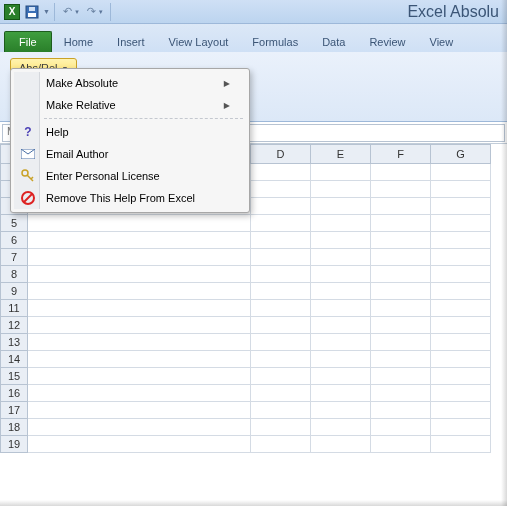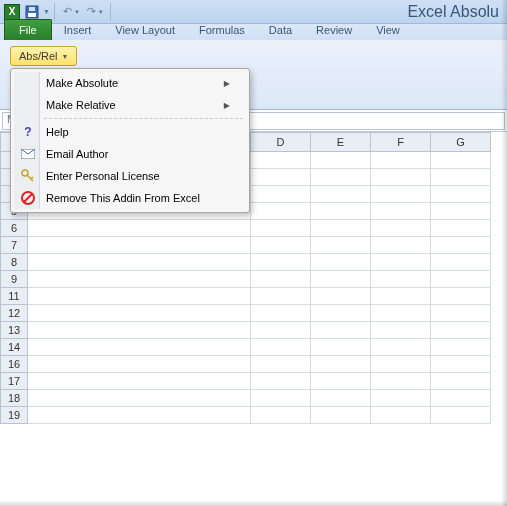--- a/index.html
+++ b/index.html
@@ -15,21 +15,21 @@
   font-size: 11px;
 }
 .qat .excel-icon { width:16px; height:16px; background:#2a7f2a; border:1px solid #155515; display:flex; align-items:center; justify-content:center; color:#fff; font-weight:bold; font-size:10px; margin-right:2px;}
 .qat .save-icon { width:16px; height:16px; margin:0 2px; display:flex; align-items:center; justify-content:center; }
 .qat .sep { width:1px; height:18px; background:#9db8d9; margin:0 4px;}
 .qat .undo-redo { color:#6b84a3; font-size:11px; margin:0 4px; display:flex; align-items:center; gap:2px;}
 .qat .drop { font-size:7px; color:#5b7599; margin-left:1px;}
 .qat .title { margin-left:auto; margin-right:4px; color:#3b5576; font-size:16px;}
 
 .ribbon-tabs {
-  height: 16px;
+  height: 28px;
   background: linear-gradient(to bottom, #dce8f7, #cfe0f5);
   display:flex;
   align-items:flex-end;
   padding-left:4px;
   font-size:11px;
 }
 .tab { padding: 4px 12px; color:#3b5576; cursor:pointer; }
 .tab.file {
   background: linear-gradient(to bottom,#3f9e3f,#2a7f2a);
   color:#fff;
@@ -127,20 +127,21 @@
   <span class="drop">▼</span>
   <div class="sep"></div>
   <div class="undo-redo">↶<span class="drop">▾</span></div>
   <div class="undo-redo">↷<span class="drop">▾</span></div>
   <div class="sep"></div>
   <div class="title">Excel Absolu</div>
 </div>
 
 <div class="ribbon-tabs">
   <div class="tab file">File</div>
+  <div class="tab">Home</div>
   <div class="tab">Insert</div>
   <div class="tab">View Layout</div>
   <div class="tab">Formulas</div>
   <div class="tab">Data</div>
   <div class="tab">Review</div>
   <div class="tab">View</div>
 </div>
 
 <div class="ribbon-body">
   <div class="absrel-btn">
@@ -182,21 +183,21 @@
     </span>
     <span>Enter Personal License</span>
   </div>
   <div class="menu-item">
     <span class="mi-icon">
       <svg width="14" height="14" viewBox="0 0 14 14">
           <circle cx="7" cy="7" r="6" fill="none" stroke="#d22" stroke-width="2"></circle>
           <line x1="3" y1="11" x2="11" y2="3" stroke="#d22" stroke-width="2"></line>
         </svg>
     </span>
-    <span>Remove This Addin From Excel</span>
+    <span>Remove This Help From Excel</span>
   </div>
 </div>
 
 <div class="namebox-row">
   <div class="namebox">M</div>
   <div class="fx-label">fx</div>
   <div class="formula-bar"></div>
 </div>
 
 <div class="sheet-area">
@@ -299,20 +300,28 @@
       </div>
       <div class="row">
         <div class="rowh">14</div>
         <div class="cell" style="width: 223px;"></div>
         <div class="cell"></div>
         <div class="cell"></div>
         <div class="cell"></div>
         <div class="cell"></div>
       </div>
       <div class="row">
+        <div class="rowh">15</div>
+        <div class="cell" style="width: 223px;"></div>
+        <div class="cell"></div>
+        <div class="cell"></div>
+        <div class="cell"></div>
+        <div class="cell"></div>
+      </div>
+      <div class="row">
         <div class="rowh">16</div>
         <div class="cell" style="width: 223px;"></div>
         <div class="cell"></div>
         <div class="cell"></div>
         <div class="cell"></div>
         <div class="cell"></div>
       </div>
       <div class="row">
         <div class="rowh">17</div>
         <div class="cell" style="width: 223px;"></div>

